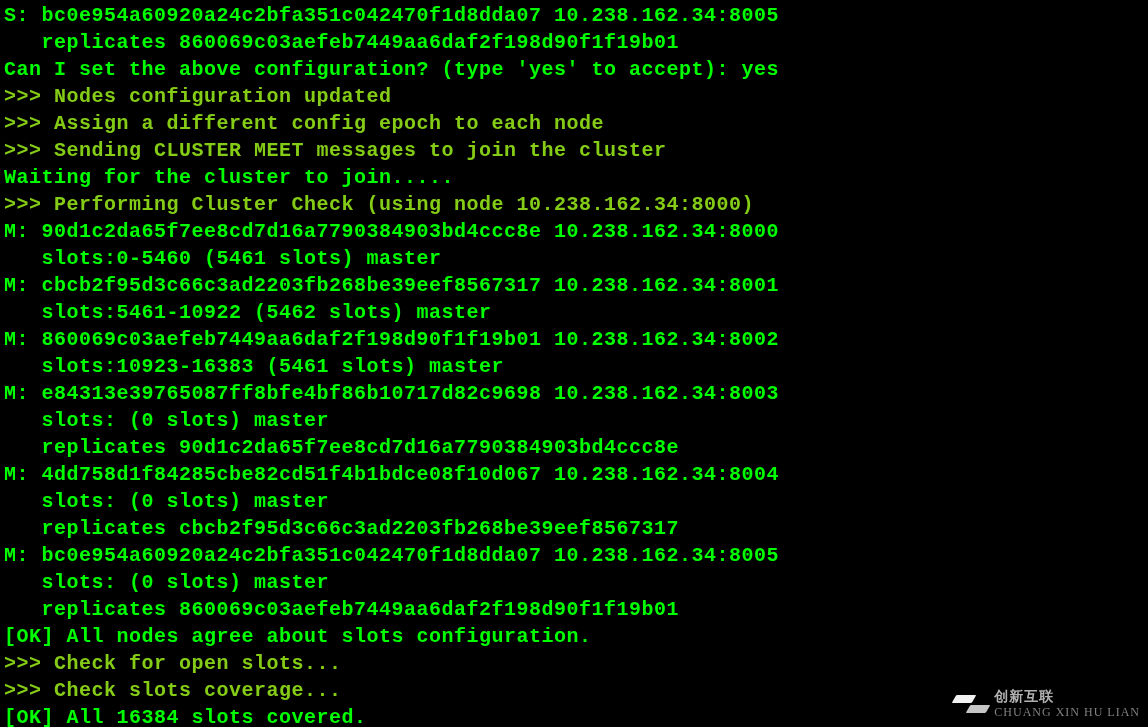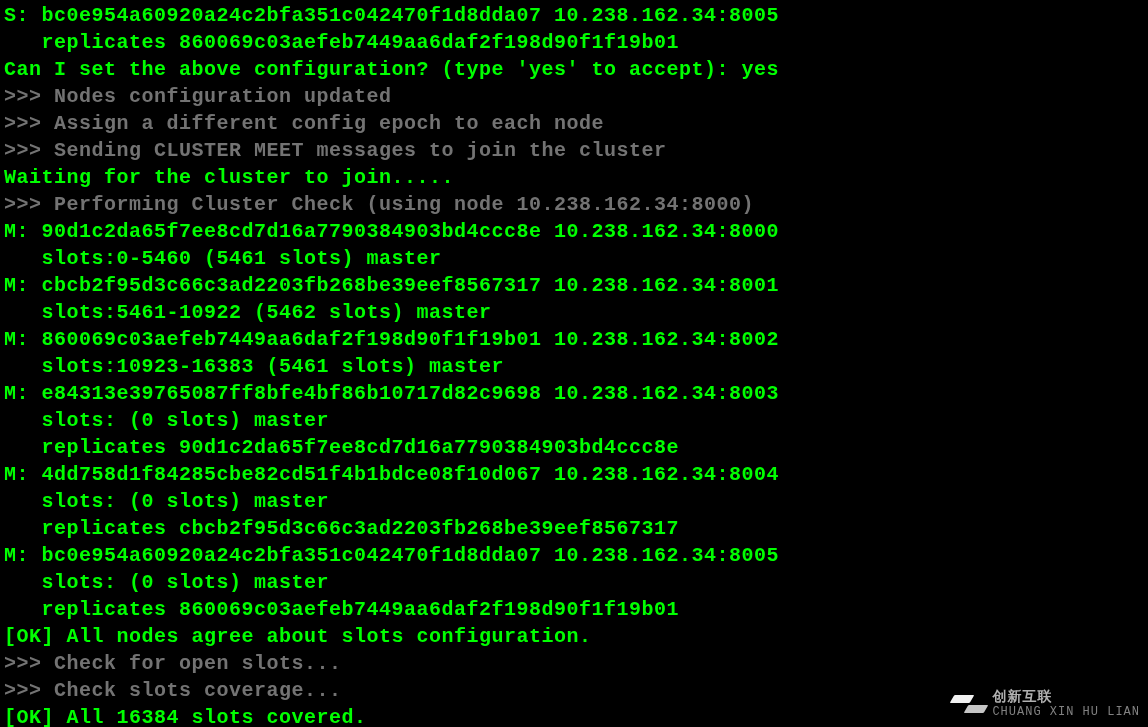--- a/index.html
+++ b/index.html
@@ -14,30 +14,30 @@
   .terminal {
     font-family: "Courier New", Courier, monospace;
     font-size: 20px;
     line-height: 27px;
     white-space: pre;
     font-weight: bold;
     letter-spacing: 0.5px;
     padding: 2px 4px;
   }
   .green { color: #00FF00; }
-  .white { color: #737373; }
+  .white { color: #84cc16; }
   .watermark {
     position: absolute;
     right: 8px;
     bottom: 6px;
     display: flex;
     align-items: center;
     gap: 6px;
     opacity: 0.95;
-    font-family: Liberation Mono, monospace;
+    font-family: Liberation Serif, serif;
   }
   .watermark .logo-shape {
     width: 34px;
     height: 34px;
     position: relative;
   }
   .watermark .logo-shape::before,
   .watermark .logo-shape::after {
     content: "";
     position: absolute;

